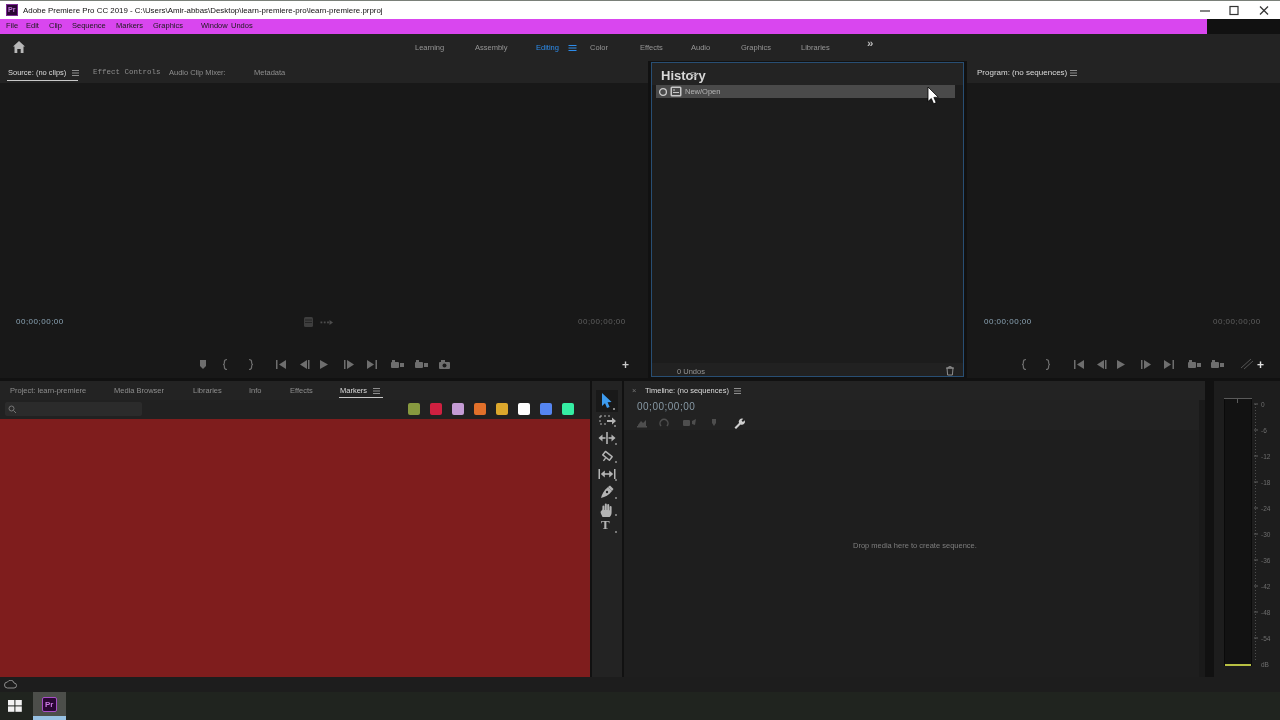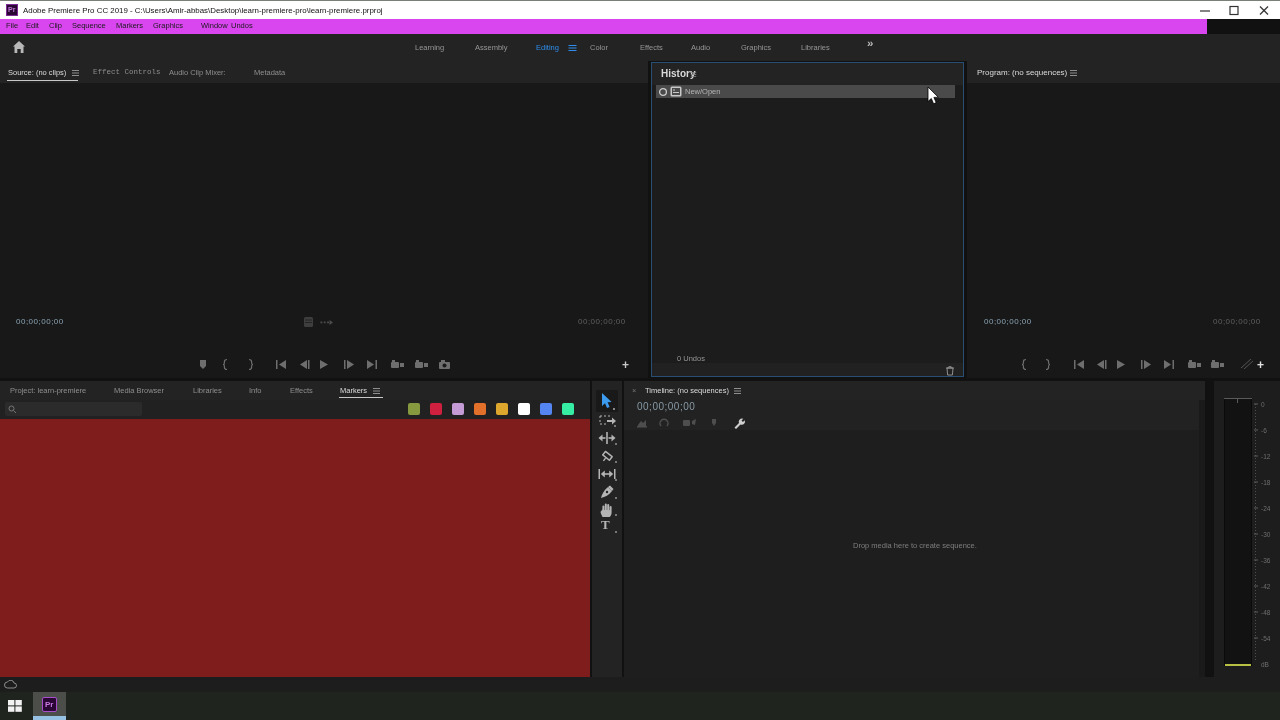--- a/index.html
+++ b/index.html
@@ -137,21 +137,21 @@
             <circle cx="6.5" cy="8.5" r="2" fill="#191919"></circle>
             <rect x="3" y="3" width="4" height="2"></rect>
           </g>
       </g>
     </svg>
     <span class="txt" style="left:622px;top:297px;font-size:12px;color:#c8c8c8;font-weight:bold;">+</span>
   </div>
 
   <div class="panel" id="p-history" style="left:651px;top:62px;width:313px;height:315px;border:1px solid #284e73;background:#1c1c1c;">
     <div class="phead" style="background:#232323;"></div>
-    <span class="txt" style="left:9px;top:5px;font-size:10px;color:#d8d8d8;font-weight:bold;">History</span>
+    <span class="txt" style="left:9px;top:5px;font-size:13px;color:#d8d8d8;font-weight:bold;">History</span>
     <svg class="abs" style="left:38px;top:8px;" width="7" height="7" viewBox="0 0 9 8">
       <g stroke="#8e8e8e" stroke-width="1">
           <line x1="1" y1="1.5" x2="8" y2="1.5"></line>
           <line x1="1" y1="4" x2="8" y2="4"></line>
           <line x1="1" y1="6.5" x2="8" y2="6.5"></line>
         </g>
     </svg>
 
     <div class="abs" style="left:4px;top:22px;width:299px;height:13px;background:#4a4a4a;"></div>
     <svg class="abs" style="left:6px;top:24px;" width="10" height="10" viewBox="0 0 10 10">
@@ -161,21 +161,21 @@
       <rect x="0.5" y="0.5" width="11" height="10" rx="1.5" fill="#c8c8c8"></rect>
       <rect x="2" y="2" width="8" height="7" fill="#4a4a4a"></rect>
       <g stroke="#c8c8c8" stroke-width="1">
           <line x1="3" y1="4" x2="5" y2="4"></line>
           <line x1="3" y1="6.5" x2="9" y2="6.5"></line>
         </g>
     </svg>
     <span class="txt" style="left:33px;top:23.5px;font-size:7.5px;color:#b4b4b4;">New/Open</span>
 
     <div class="abs" style="left:0;top:300px;width:311px;height:13px;background:#212121;"></div>
-    <span class="txt" style="left:8px;top:291px;font-size:7.5px;color:#969696;padding-left:17px;">0 Undos</span>
+    <span class="txt" style="left:8px;top:304px;font-size:7.5px;color:#969696;padding-left:17px;">0 Undos</span>
     <svg class="abs" style="left:293px;top:302px;" width="10" height="11" viewBox="0 0 10 11">
       <g fill="none" stroke="#8e8e8e" stroke-width="1">
           <path d="M2 3 h6 l-0.6 7 h-4.8 z"></path>
           <line x1="1" y1="3" x2="9" y2="3"></line>
           <path d="M3.8 3 v-1.3 h2.4 v1.3"></path>
         </g>
     </svg>
 
     <svg class="abs" style="left:275px;top:24px;" width="14" height="20" viewBox="0 0 14 20">
       <path d="M1 0 L1 14.5 L4.3 11.5 L6.6 16.8 L9.2 15.6 L6.9 10.4 L11.3 10.2 Z" fill="#fff" stroke="#000" stroke-width="0.8"></path>

